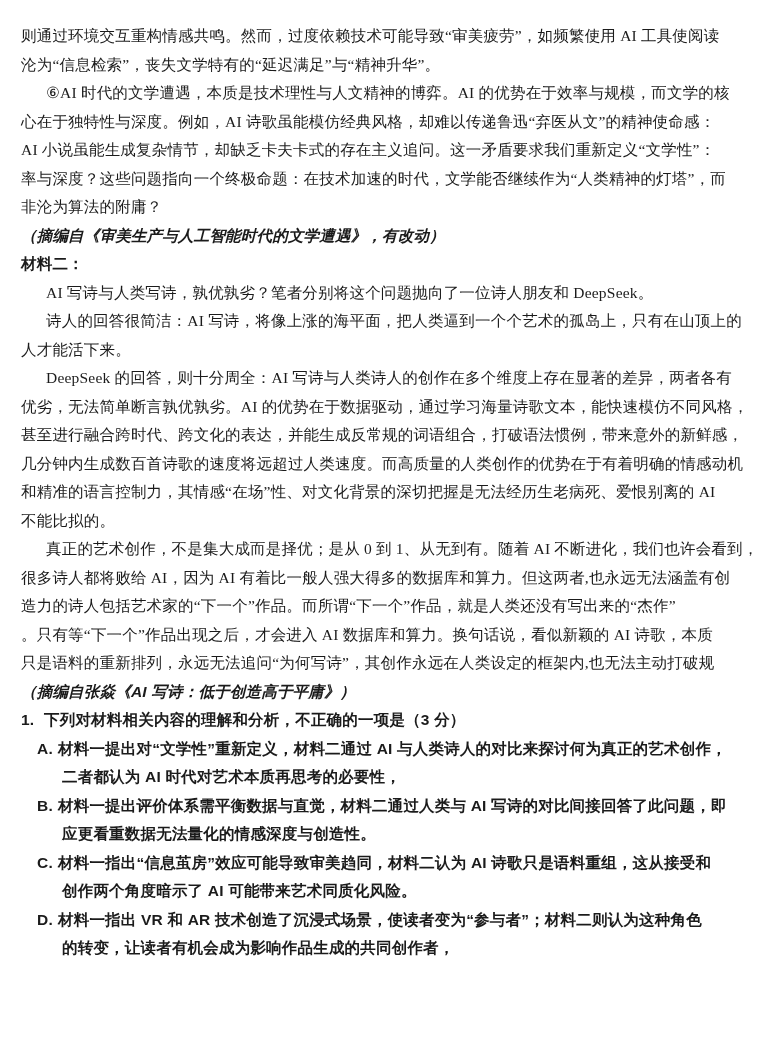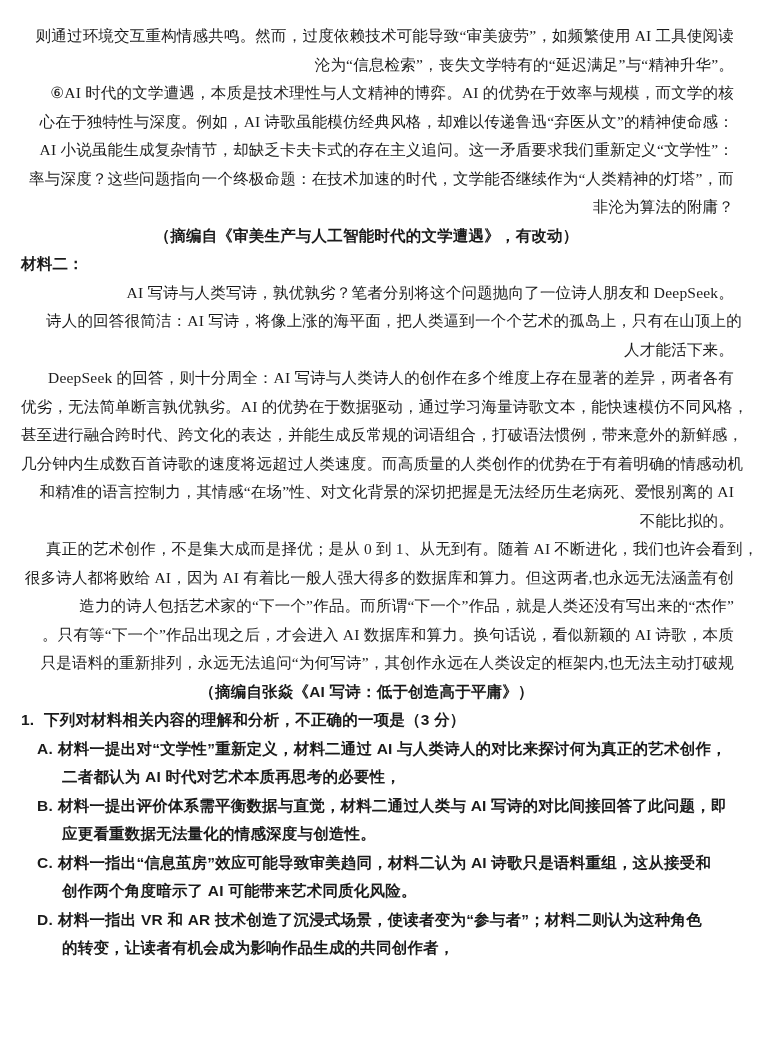--- a/index.html
+++ b/index.html
@@ -21,29 +21,28 @@
     height: 28.5px;
     line-height: 28.5px;
     font-size: 15.5px;
     white-space: nowrap;
     letter-spacing: 0.2px;
   }
   
   .kai {
     font-family: "Liberation Serif", "DejaVu Serif", serif;
     font-weight: 400;
-    text-align: right;
   }
   
   .hei {
     font-family: "Liberation Sans", "DejaVu Sans", sans-serif;
     font-weight: 700;
   }
   .indent { padding-left: 25px; }
-  .right  { text-align: center; padding-right: 22px; }
+  .right  { text-align: left; padding-right: 22px; font-style: italic; }
   .q-num  { display: inline-block; width: 23px; }
   .opt-first { padding-left: 16px; }
   .opt-label { display: inline-block; width: 21px; }
   .opt-cont  { padding-left: 41px; }
 </style>
 </head>
 <body>
 
 <div class="page">
 

